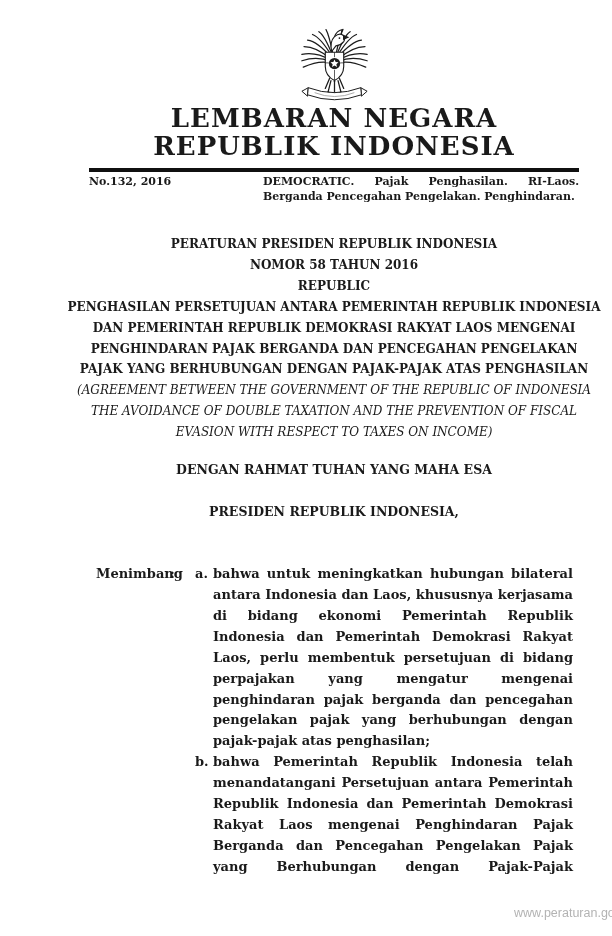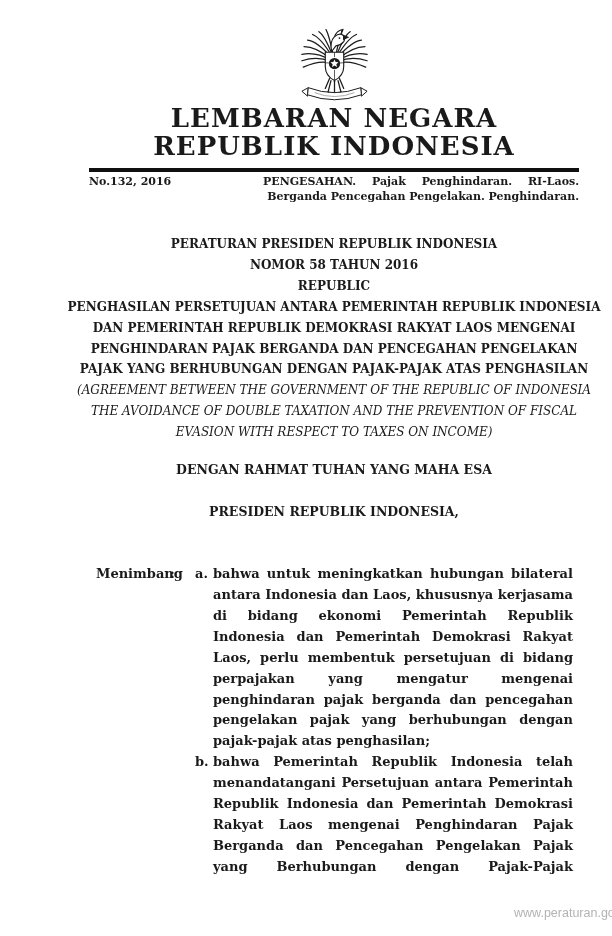--- a/index.html
+++ b/index.html
@@ -45,21 +45,21 @@
     margin: 3px auto 0;
     display: flex;
     justify-content: space-between;
     font-size: 11px;
     line-height: 14.5px;
     font-weight: bold;
   }
   .issue-number { white-space: nowrap; }
   .subject-block { width: 316px; }
   .subject-line1 { text-align: justify; text-align-last: justify; }
-  .subject-line2 { text-align: right; }
+  .subject-line2 { text-align: left; }
   
   .doc-title {
     margin-top: 30px;
     text-align: center;
     font-size: 12px;
     line-height: 20.9px;
   }
   .doc-title .line {
     font-weight: bold;
     white-space: nowrap;
@@ -167,21 +167,21 @@
   <h1 class="gazette-title">
     <span style="display:block">LEMBARAN NEGARA</span>
     <span style="display:block">REPUBLIK INDONESIA</span>
   </h1>
 
   <div class="header-rule"></div>
 
   <div class="info-row">
     <span class="issue-number">No.132, 2016</span>
     <span class="subject-block">
-      <span class="subject-line1" style="display:block">PENGESAHAN. Pajak Penghindaran. RI-Laos.</span>
+      <span class="subject-line1" style="display:block">DEMOCRATIC. Pajak Penghasilan. RI-Laos.</span>
       <span class="subject-line2" style="display:block">Berganda Pencegahan Pengelakan. Penghindaran.</span>
     </span>
   </div>
 
   <div class="doc-title">
     <div class="line">PERATURAN PRESIDEN REPUBLIK INDONESIA</div>
     <div class="line">NOMOR 58 TAHUN 2016</div>
     <div class="line">REPUBLIC</div>
     <div class="line">PENGHASILAN PERSETUJUAN ANTARA PEMERINTAH REPUBLIK INDONESIA</div>
     <div class="line">DAN PEMERINTAH REPUBLIK DEMOKRASI RAKYAT LAOS MENGENAI</div>

